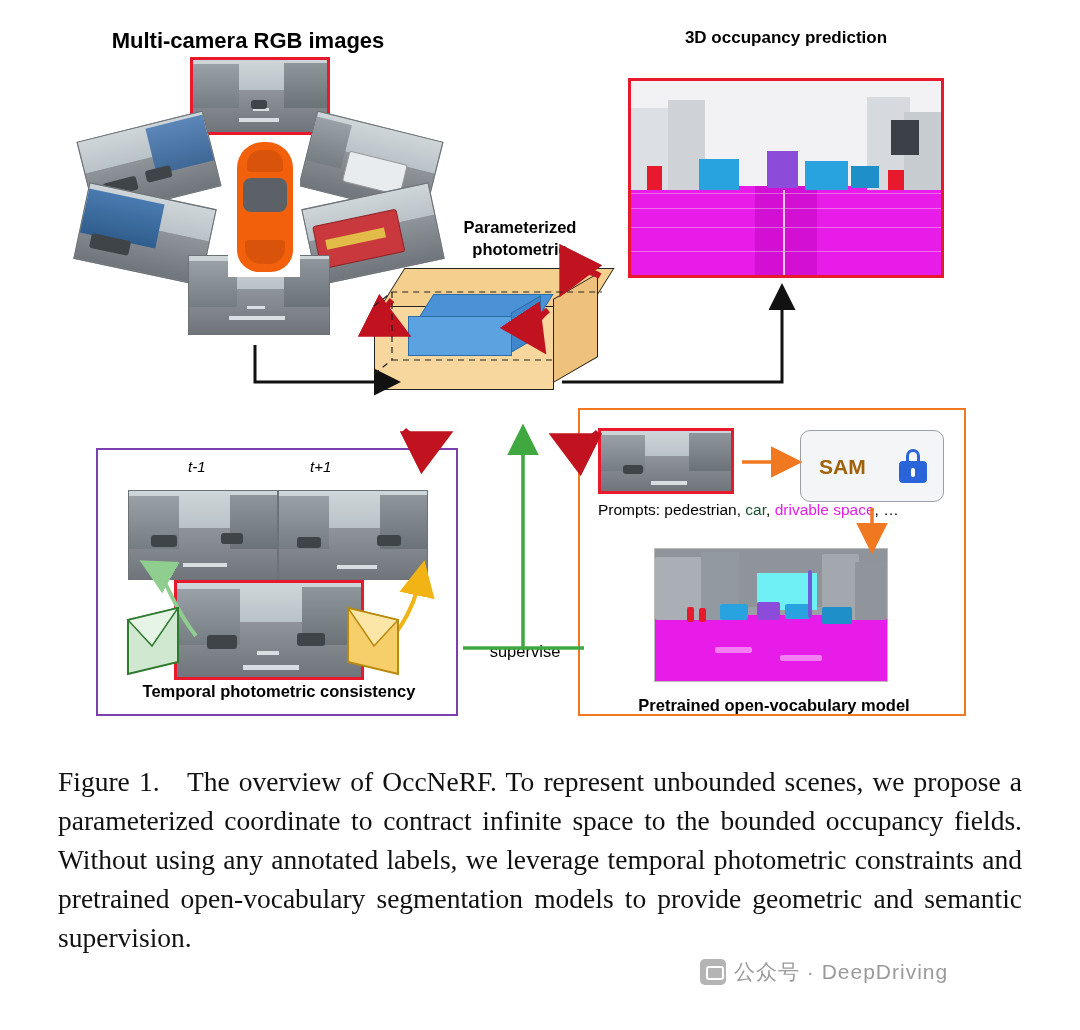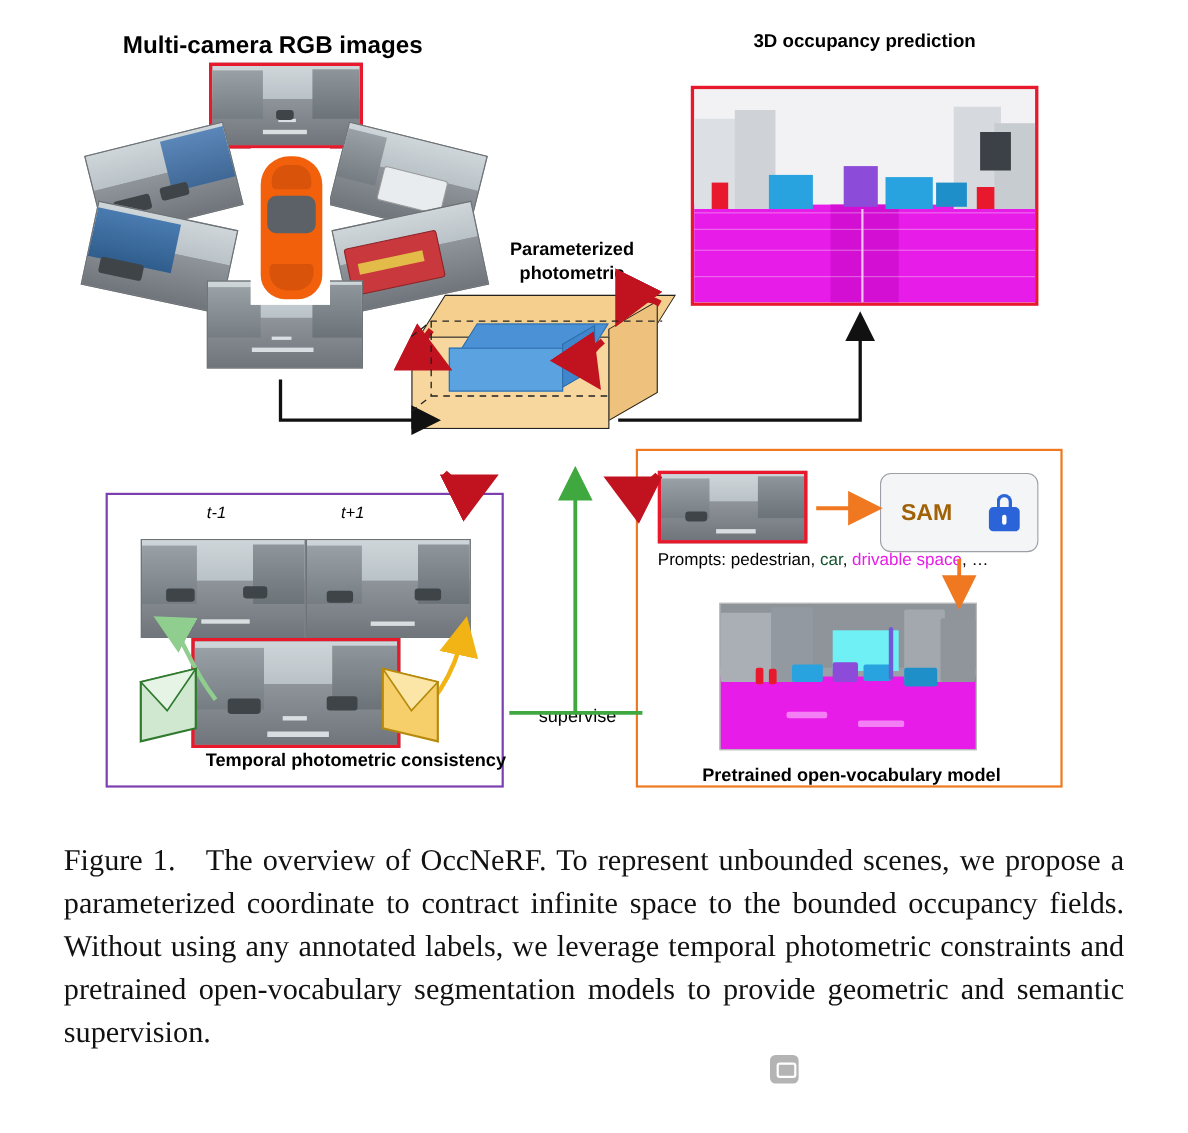--- a/index.html
+++ b/index.html
@@ -317,21 +317,21 @@
           <div class="road"></div>
         <div class="bldgL"></div>
           <div class="bldgR"></div>
         <div class="carA" style="left:30px; top:52px; width:30px; height:14px;"></div>
         <div class="carA" style="left:120px; top:50px; width:28px; height:13px;"></div>
         <div class="mark" style="left:66px; top:82px; width:56px; height:5px;"></div>
         <div class="mark" style="left:80px; top:68px; width:22px; height:4px;"></div>
       </div>
     </div>
 
-    <div class="lbl" style="left:0; top:232px; width:362px; font-size:16.5px;text-align:right;">Temporal photometric consistency</div>
+    <div class="lbl" style="left:0; top:232px; width:362px; font-size:16.5px;">Temporal photometric consistency</div>
   </div>
 
   <div id="sam">
     <div class="lbl" style="left:0; top:286px; width:388px; font-size:16.5px;">Pretrained open-vocabulary model</div>
   </div>
 
   <div class="cam red" style="position:absolute; left:598px; top:428px; width:136px; height:66px;">
     <div class="sky"></div>
       <div class="road"></div>
     <div class="bldgL"></div>
@@ -436,13 +436,14 @@
   </svg>
 </div>
 
 <div id="caption">
   <span class="fig-num">Figure 1.</span>
   &nbsp;&nbsp;<span>The overview of OccNeRF. To represent unbounded scenes, we propose a parameterized coordinate to contract infinite space to the bounded occupancy fields. Without using any annotated labels, we leverage temporal photometric constraints and pretrained open-vocabulary segmentation models to provide geometric and semantic supervision.</span>
 </div>
 
 <div id="watermark">
   <span class="wm-icon"></span>
+  <span>公众号 · DeepDriving</span>
 </div>
 
 </body></html>

